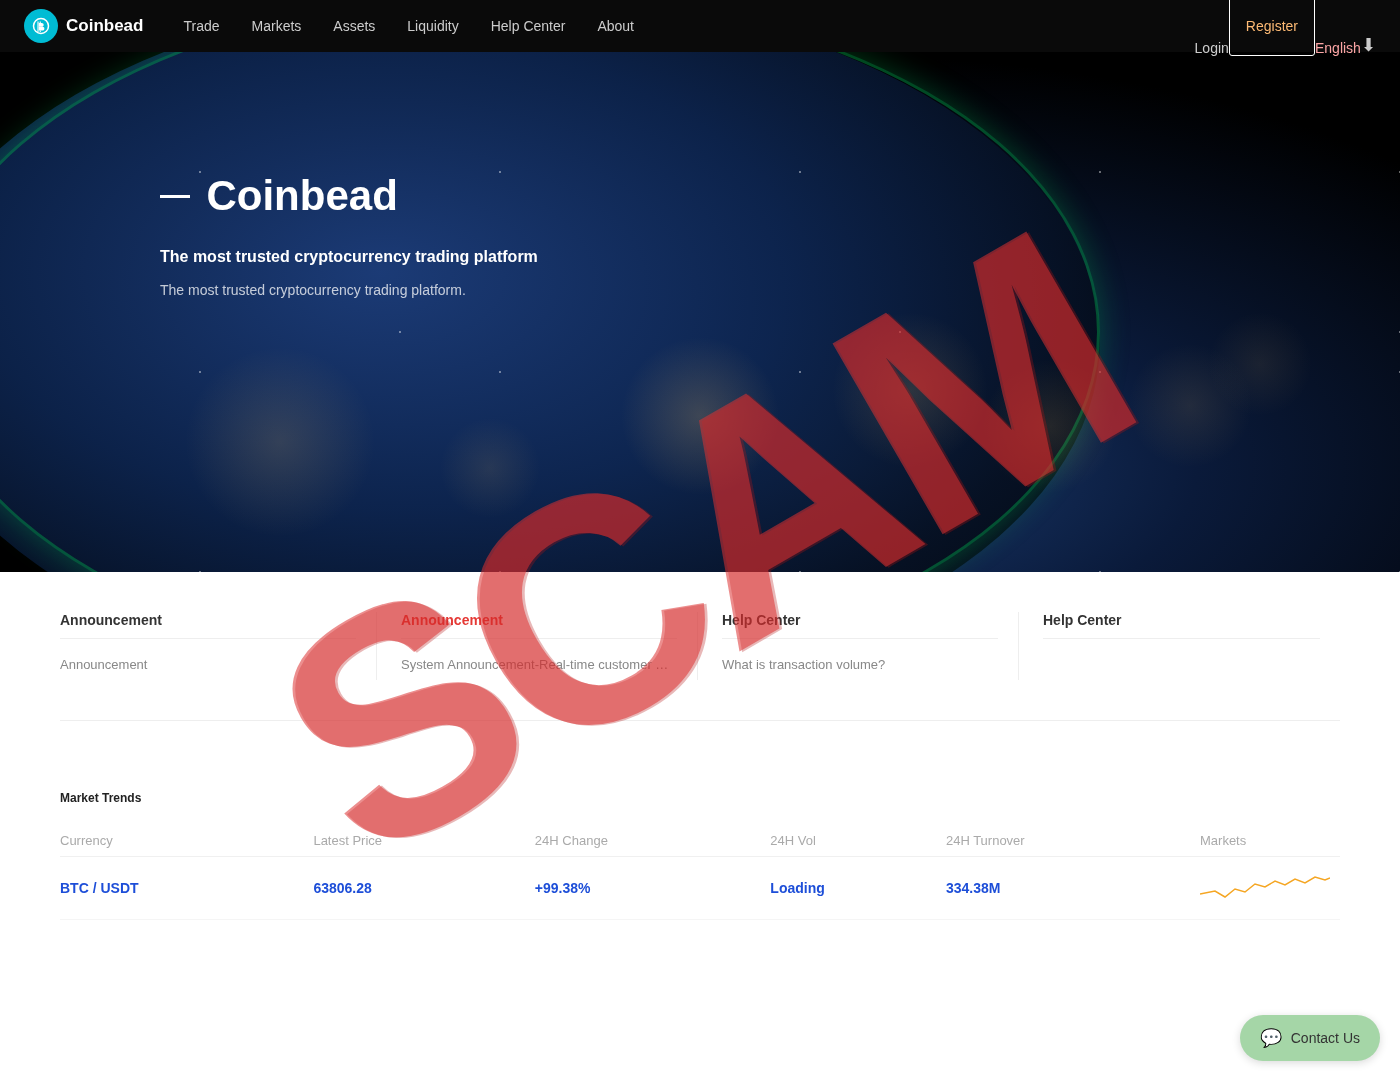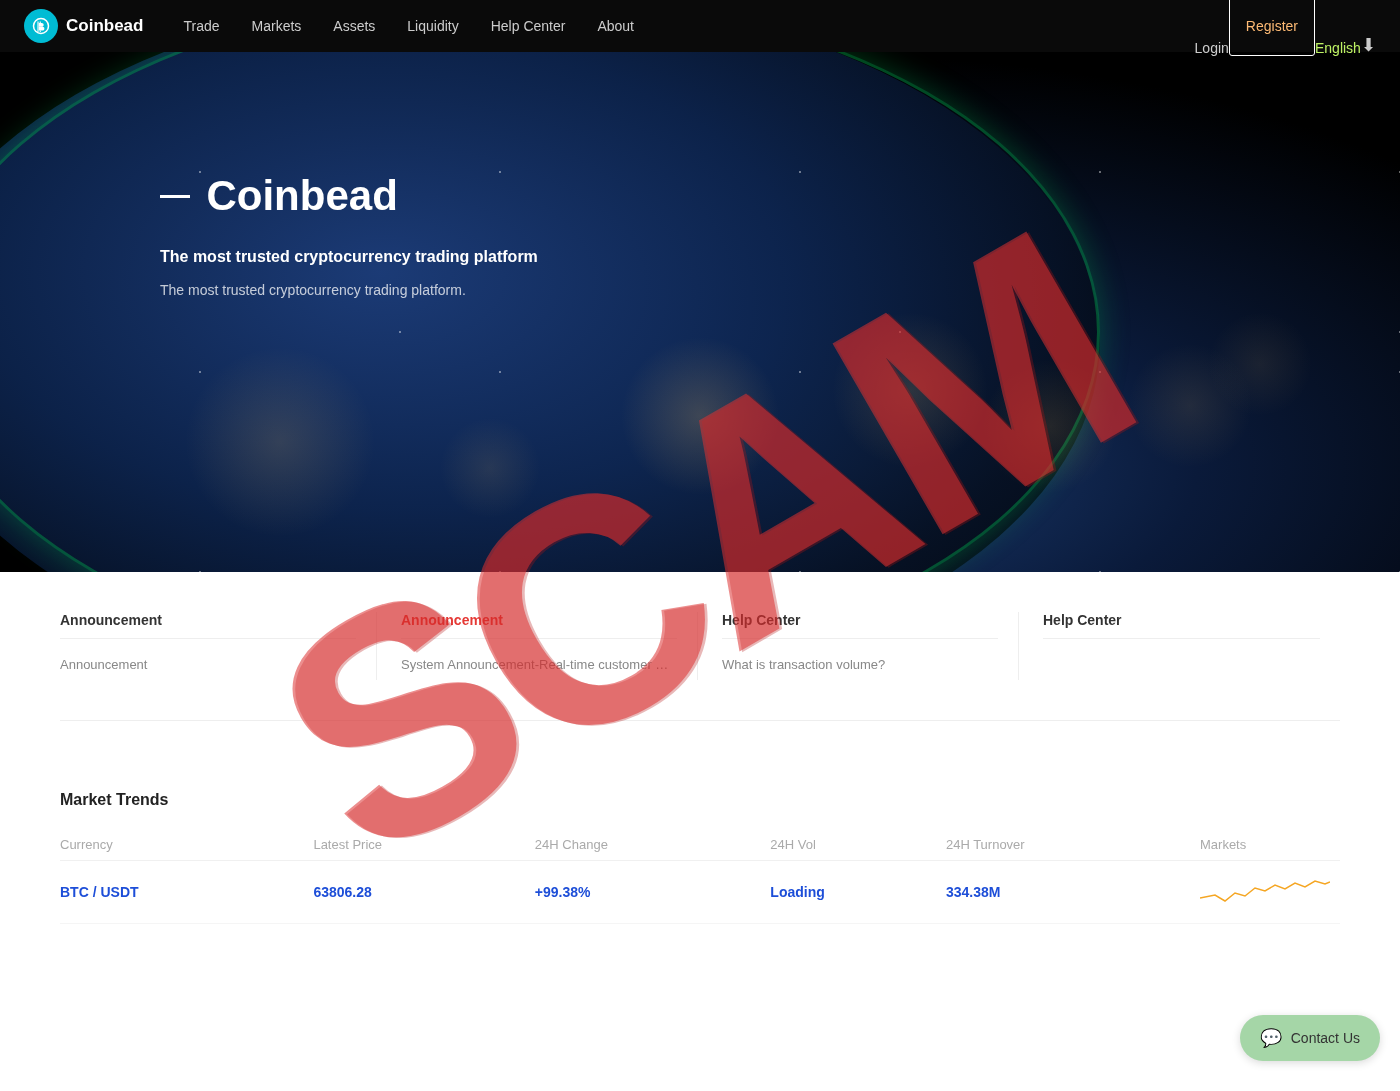--- a/index.html
+++ b/index.html
@@ -62,21 +62,21 @@
     .nav-register {
       border: 1px solid #fff;
       color: #fdba74;
       background: transparent;
       padding: 21px 16px;
       border-radius: 3px;
       font-size: 14px;
       cursor: pointer;
     }
     .nav-lang {
-      color: #bef264;
+      color: #fca5a5;
       font-size: 14px;
       cursor: pointer;
     }
     .nav-download {
       color: #ccc;
       cursor: pointer;
       font-size: 18px;
     }
 
     
@@ -229,21 +229,21 @@
       font-size: 13px;
       color: #888;
       padding: 8px 0;
     }
 
     
     .market-section {
       padding: 30px 60px;
     }
     .market-title {
-      font-size: 16px;
+      font-size: 12px;
       font-weight: 700;
       color: #222;
       margin-bottom: 20px;
     }
     .market-table {
       width: 100%;
       border-collapse: collapse;
     }
     .market-table th {
       font-size: 13px;

